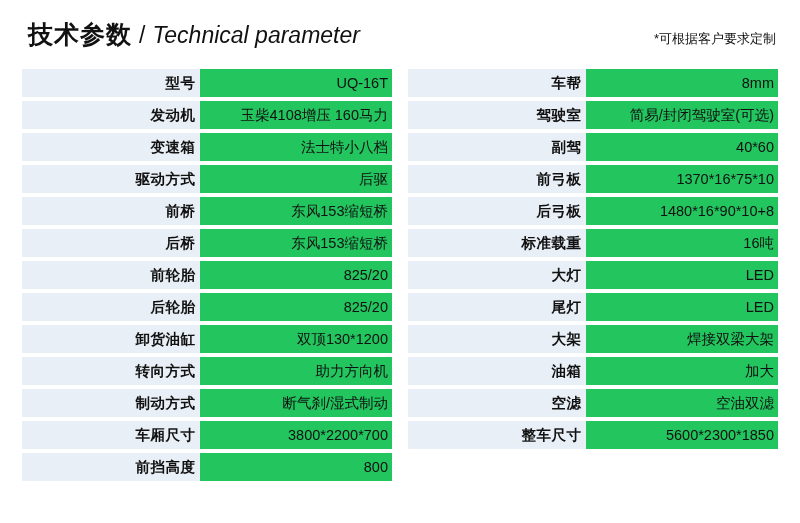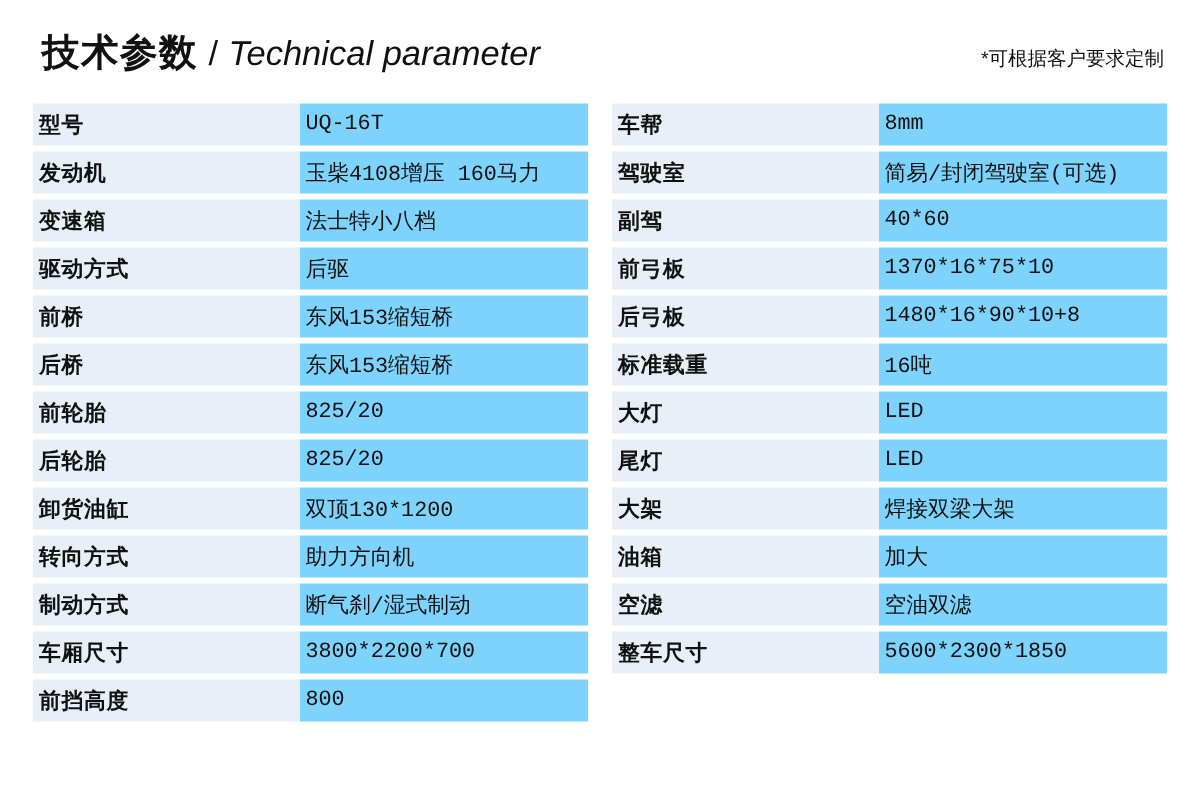--- a/index.html
+++ b/index.html
@@ -63,39 +63,38 @@
   }
   .spec-table {
     flex: 1 1 0;
     border-collapse: separate;
     border-spacing: 0 4px;
     table-layout: fixed;
   }
   .spec-table tr td {
     height: 28px;
     font-size: 14.5px;
-    text-align: left;
+    text-align: right;
     vertical-align: middle;
     border: none;
     padding: 0 4px;
     box-sizing: border-box;
     overflow: hidden;
     white-space: nowrap;
-    font-family: Liberation Mono, monospace;
   }
   .spec-table td.label {
     width: 48%;
     background: #e9eff6;
     font-weight: bold;
     color: #111;
     letter-spacing: 0.5px;
   }
   .spec-table td.value {
     width: 52%;
-    background: #7dd3fc;
+    background: #22c55e;
     color: #111;
     font-weight: normal;
   }
   .spec-table tr.empty td {
     background: transparent;
   }
 </style>
 </head>
 <body>
 

